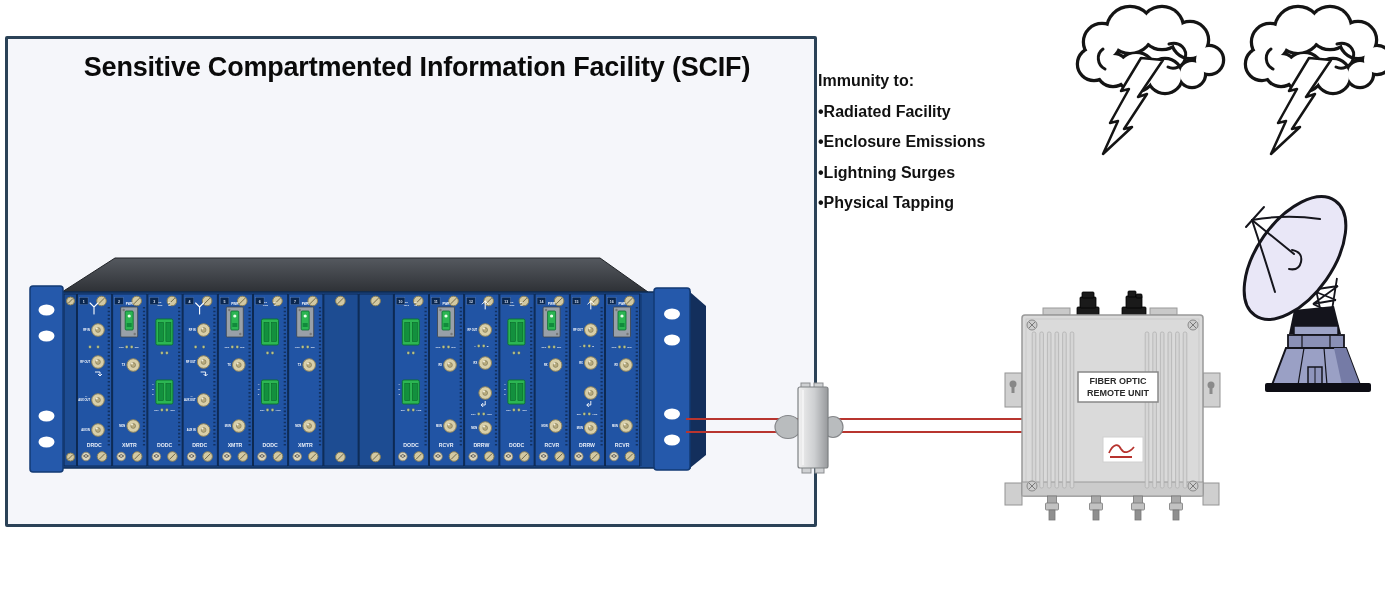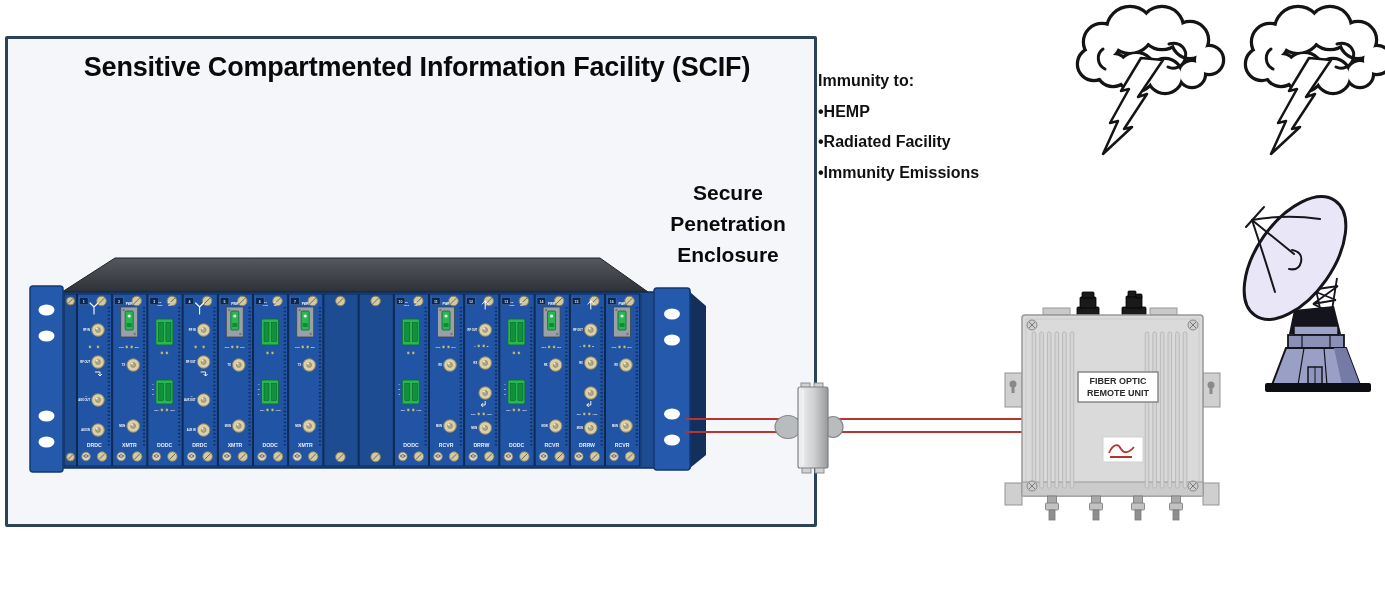--- a/index.html
+++ b/index.html
@@ -22,21 +22,20 @@
          border-top:2.5px solid #b8352f;border-bottom:2.5px solid #b8352f;}
   svg text{font-family:"Liberation Sans","DejaVu Sans",sans-serif;}
 </style>
 </head>
 <body>
 
 <div class="stage">
 
   <div class="abs scif-box">
     <div class="scif-title">Sensitive Compartmented Information Facility (SCIF)</div>
-    <div class="secure-label">Secure Penetration Enclosure</div>
   </div>
 
   <svg class="abs" style="left:22px;top:250px" width="684" height="225" viewBox="0 0 684 225">
     <defs>
       <linearGradient id="gTop" x1="0" y1="0" x2="0" y2="1">
         <stop offset="0" stop-color="#55595f"></stop>
           <stop offset="1" stop-color="#2e3136"></stop>
       </linearGradient>
     </defs>
     <polygon points="93,8 578,8 626,42 40,42" fill="url(#gTop)" stroke="#202327" stroke-width="1"></polygon>
@@ -561,23 +560,24 @@
     <rect x="31" y="3" width="9" height="7" fill="#cfd1d3" stroke="#8b8d90" stroke-width="1"></rect>
     <rect x="44" y="3" width="9" height="7" fill="#cfd1d3" stroke="#8b8d90" stroke-width="1"></rect>
     <rect x="32" y="86" width="9" height="7" fill="#cfd1d3" stroke="#8b8d90" stroke-width="1"></rect>
     <rect x="45" y="86" width="9" height="7" fill="#cfd1d3" stroke="#8b8d90" stroke-width="1"></rect>
     <rect x="28" y="7" width="30" height="81" rx="2" fill="url(#gFeed)" stroke="#7e8184" stroke-width="1.2"></rect>
     <line x1="33" y1="10" x2="33" y2="85" stroke="#ffffff" stroke-width="1.4" opacity="0.7"></line>
   </svg>
 
   <div class="abs immunity">
     <div>Immunity to:</div>
-    <div class="imm-item">HEMP</div>
     <div class="imm-item">Radiated Facility</div>
-    <div class="imm-item">Immunity Emissions</div>
+    <div class="imm-item">Enclosure Emissions</div>
+    <div class="imm-item">Lightning Surges</div>
+    <div class="imm-item">Physical Tapping</div>
   </div>
 
   <svg class="abs" style="left:1056px;top:2px" width="330" height="156" viewBox="0 0 330 156">
     <defs>
       <g id="cloudbolt">
         <g stroke="#141414" stroke-width="6.5" fill="#ffffff">
           <circle cx="28" cy="62" r="15"></circle>
             <circle cx="36" cy="40" r="17"></circle>
           <circle cx="64" cy="28" r="22"></circle>
             <circle cx="96" cy="26" r="20"></circle>

